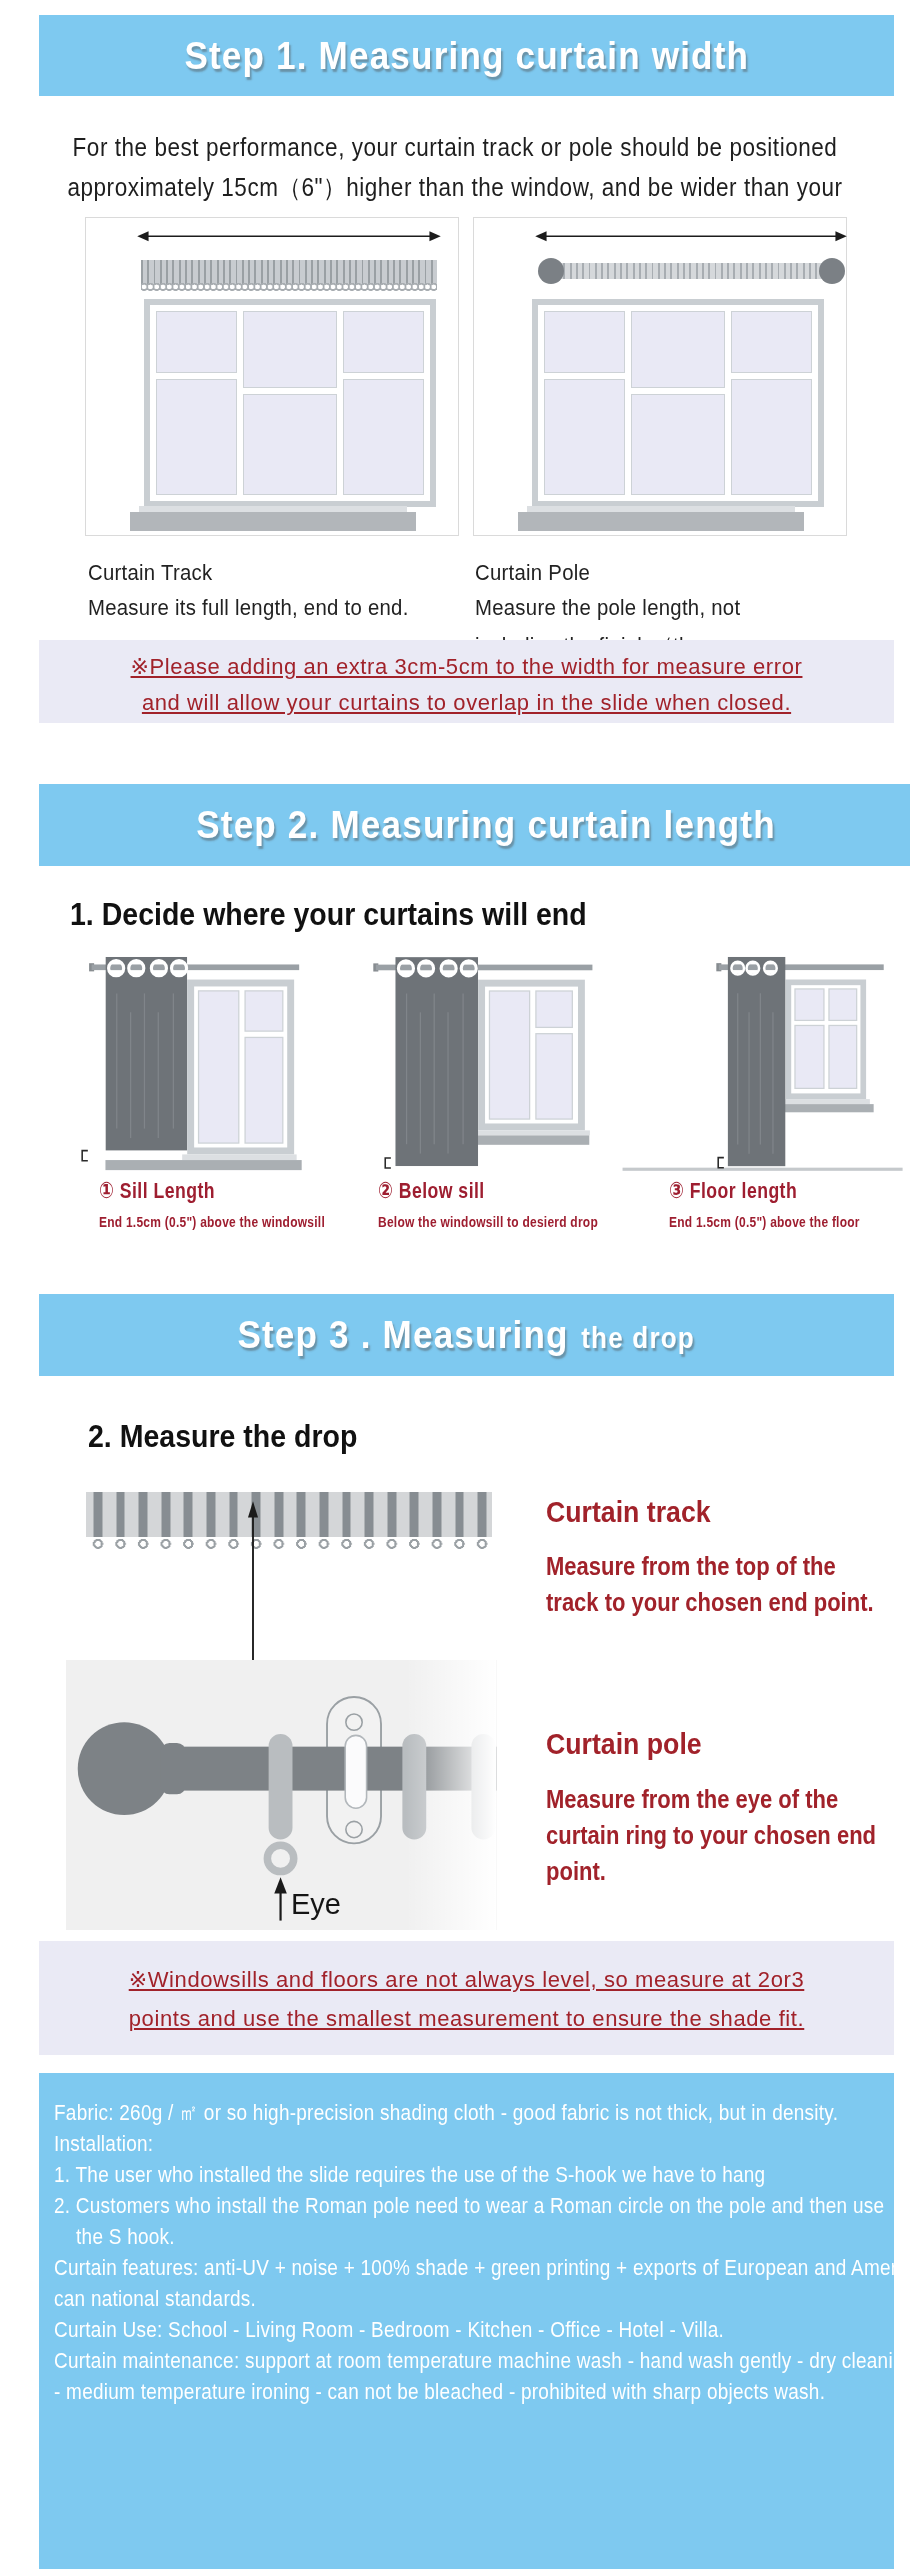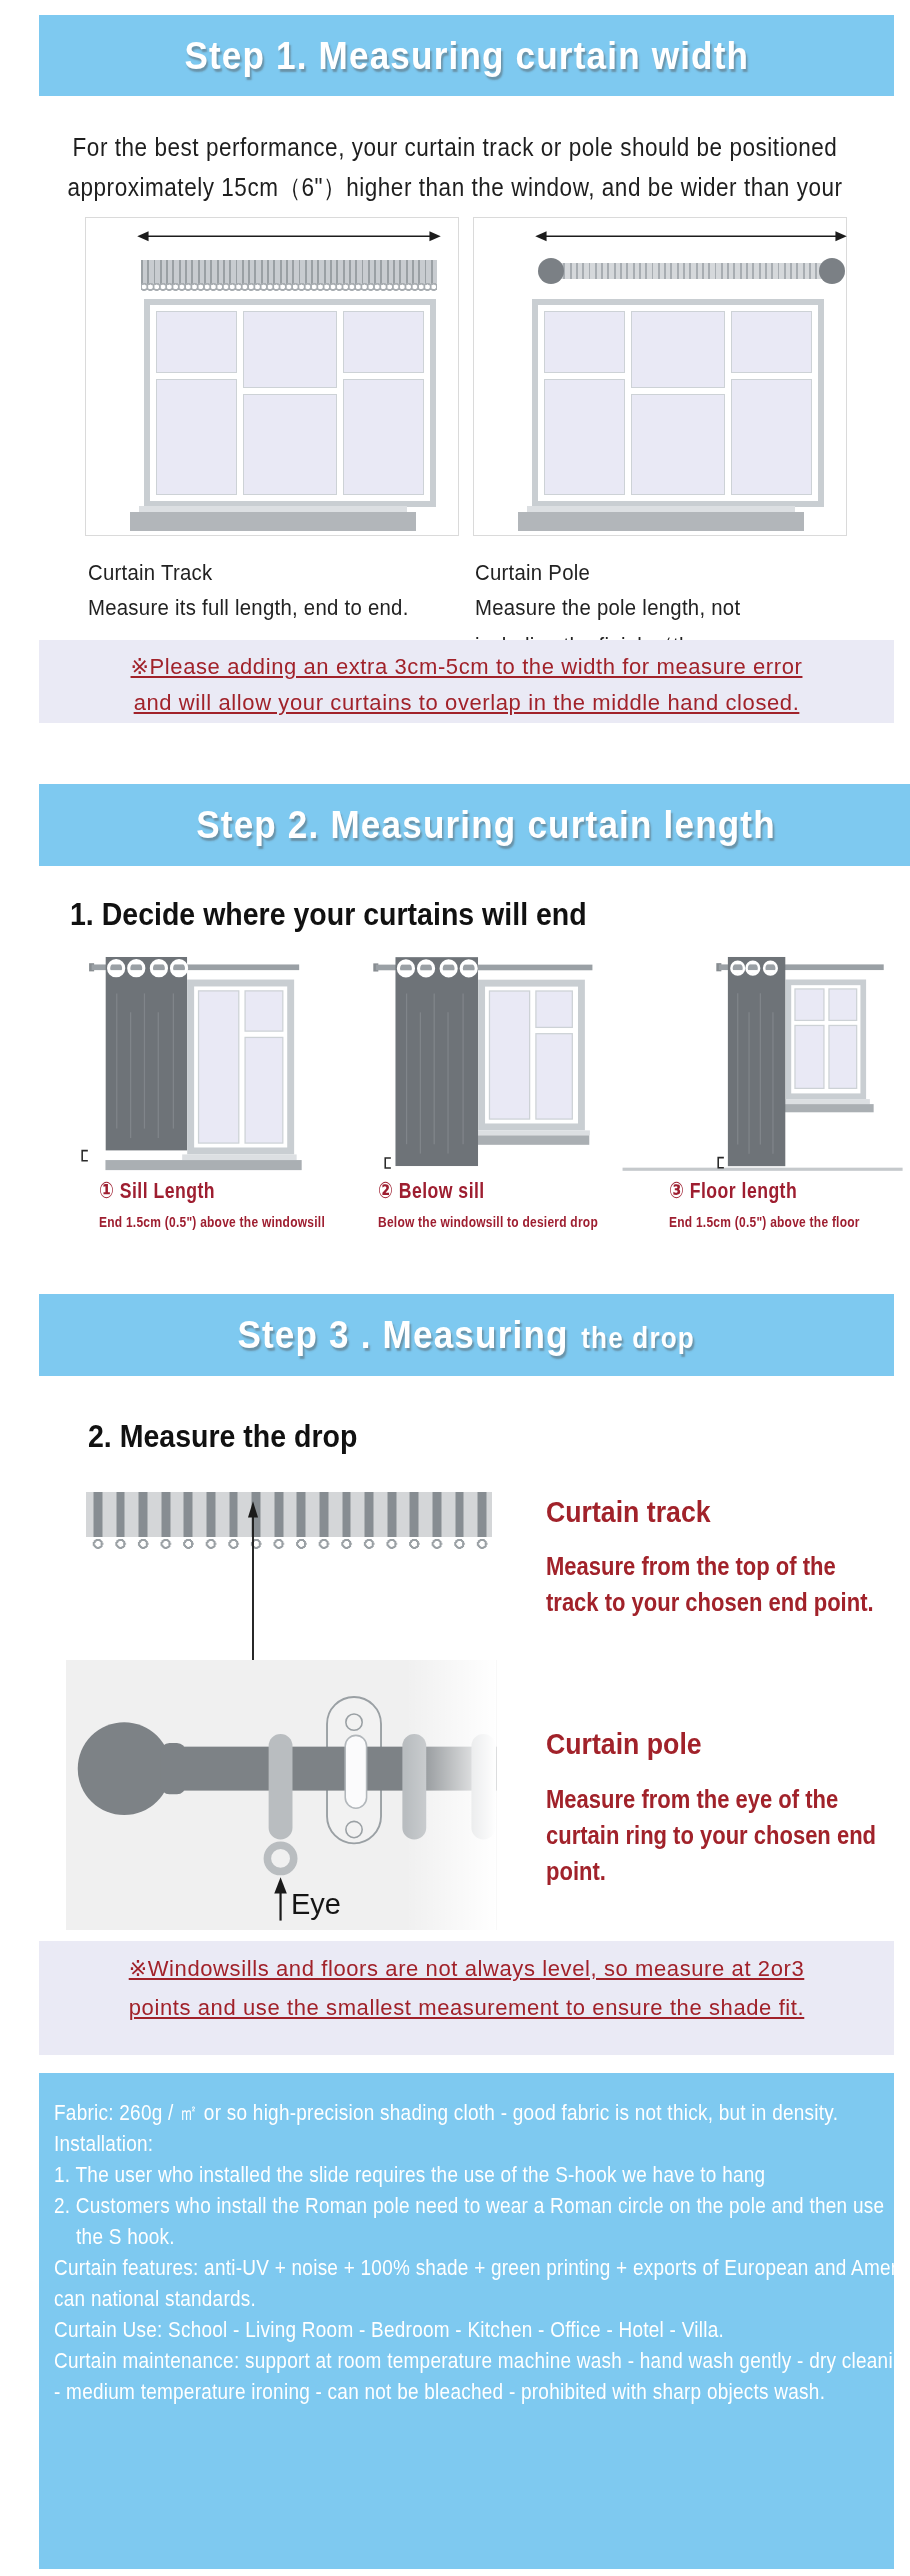--- a/index.html
+++ b/index.html
@@ -146,21 +146,21 @@
   </div>
 
   <div class="hwlabel" style="left:88px;top:560px;">Curtain Track</div>
   <div class="hwlabel" style="left:88px;top:595px;">Measure its full length, end to end.</div>
   <div class="hwlabel" style="left:475px;top:560px;">Curtain Pole</div>
   <div class="hwlabel" style="left:475px;top:595px;">Measure the pole length, not</div>
   <div class="hwlabel" style="left:475px;top:630px;">including the finials（the</div>
 
   <div class="note" style="top:640px;height:83px;padding-top:8.8px;box-sizing:border-box;">
     <div class="note-line">※Please adding an extra 3cm-5cm to the width for measure error</div>
-    <div class="note-line">and will allow your curtains to overlap in the middle hand closed.</div>
+    <div class="note-line">and will allow your curtains to overlap in the slide when closed.</div>
   </div>
 
   <div class="banner" style="top:784px;height:82px;padding-left:20px;">
     <div class="banner-text">Step 2. Measuring curtain length</div>
   </div>
 
   <div class="black-heading" style="left:70px;top:897px;">1. Decide where your curtains will end</div>
 
   <svg class="abs" style="left:74px;top:943px;" width="239" height="236" viewBox="0 0 380 375">
     <defs>
@@ -336,21 +336,21 @@
     <div class="eye-label">Eye</div>
   </div>
 
   <div class="red-heading" style="left:546px;top:1728px;">Curtain pole</div>
   <div class="red-para" style="left:546px;top:1781px;">
     <div>Measure from the eye of the</div>
     <div>curtain ring to your chosen end</div>
     <div>point.</div>
   </div>
 
-  <div class="note" style="top:1941px;height:114px;padding-top:8px;box-sizing:border-box;">
+  <div class="note" style="top:1941px;height:114px;padding-top:19px;box-sizing:border-box;">
     <div class="note-line" style="line-height:39px;">※Windowsills and floors are not always level, so measure at 2or3</div>
     <div class="note-line" style="line-height:39px;">points and use the smallest measurement to ensure the shade fit.</div>
   </div>
 
   <div class="footer">
     <div class="footer-inner">
       <div class="footer-line">Fabric: 260g / ㎡ or so high-precision shading cloth - good fabric is not thick, but in density.</div>
       <div class="footer-line">Installation:</div>
       <div class="footer-line">1. The user who installed the slide requires the use of the S-hook we have to hang</div>
       <div class="footer-line">2. Customers who install the Roman pole need to wear a Roman circle on the pole and then use</div>

